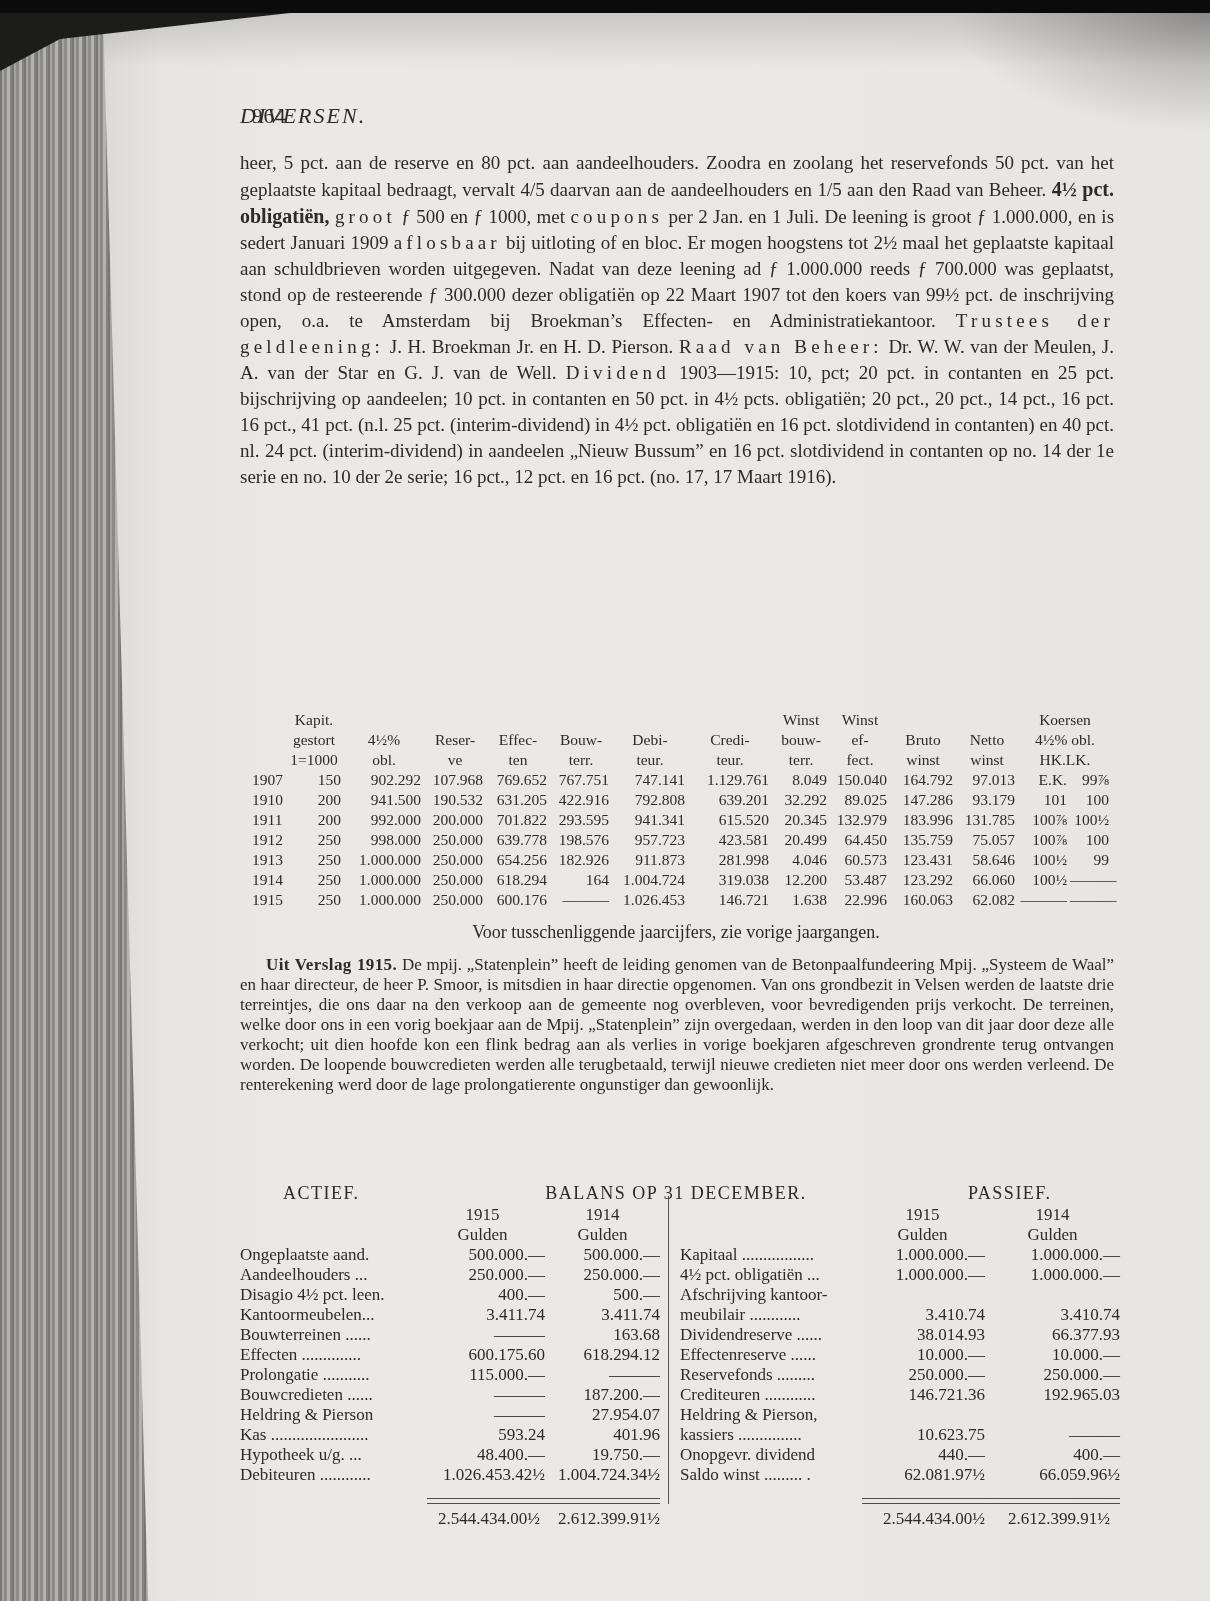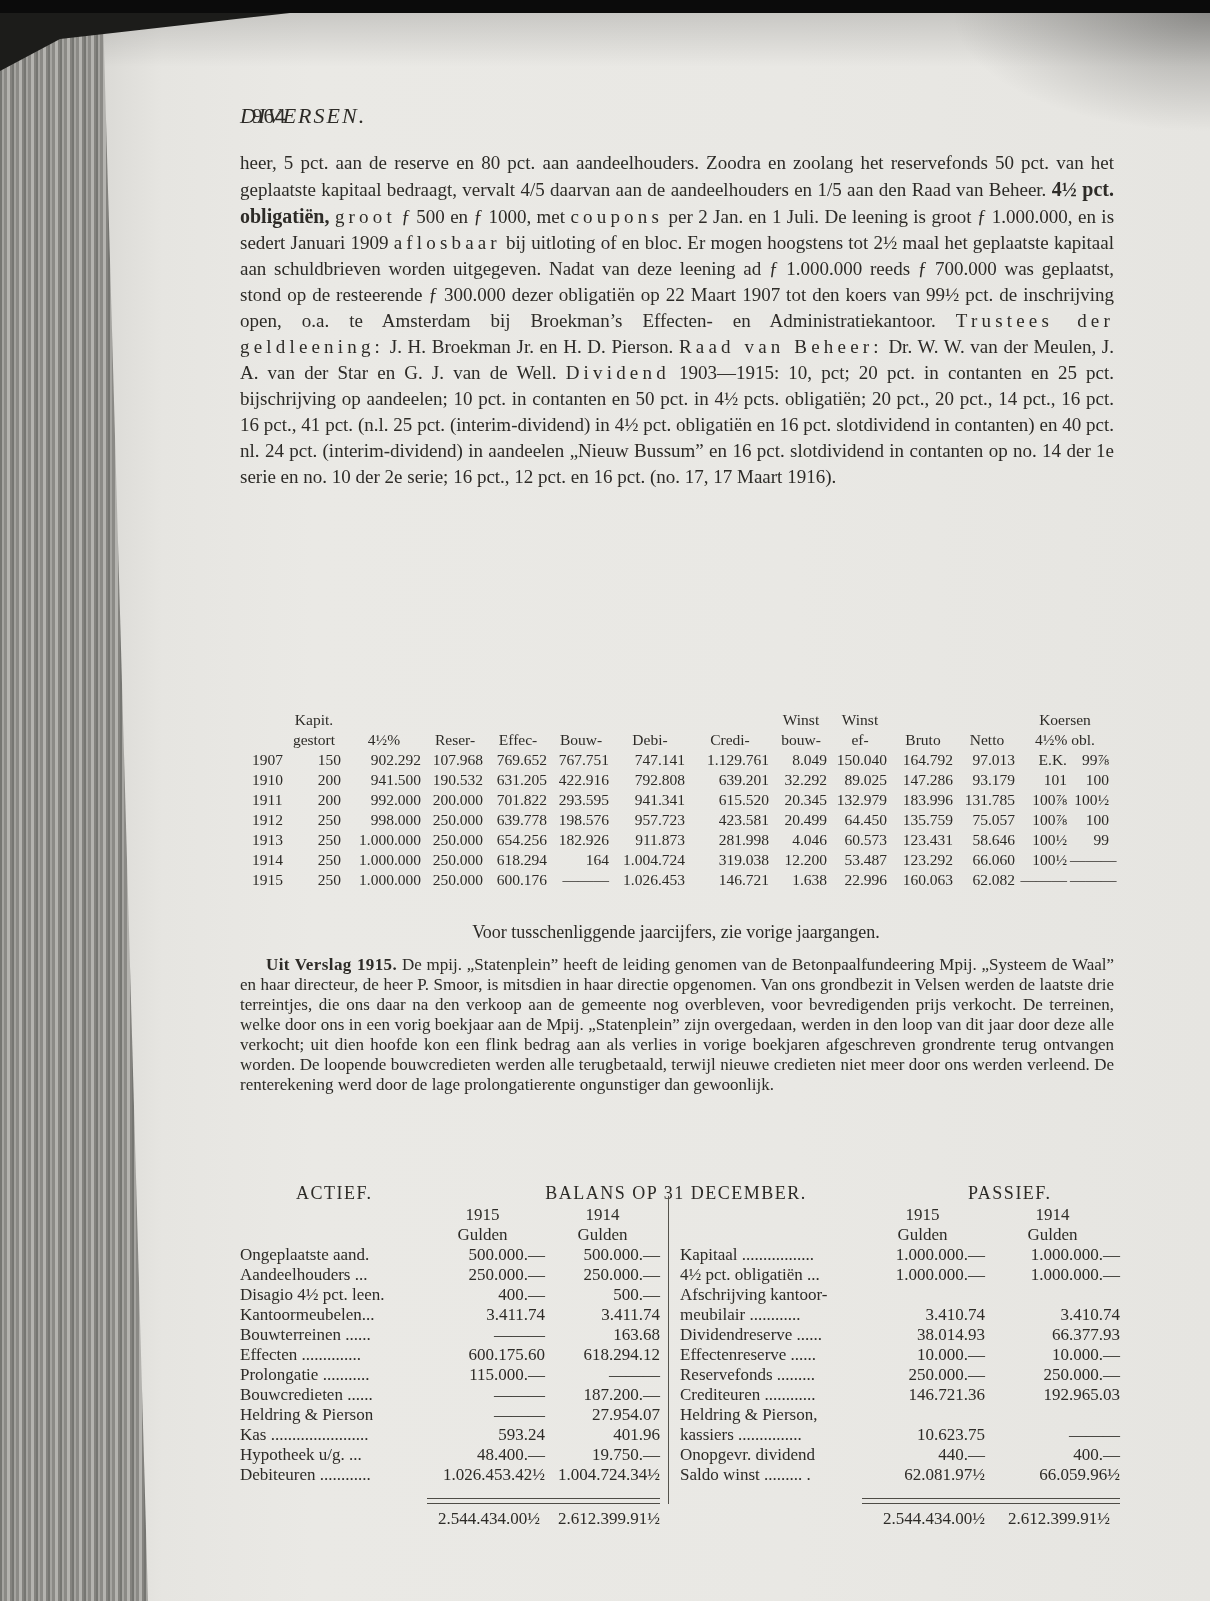--- a/index.html
+++ b/index.html
@@ -32,21 +32,21 @@
   #stats-table{width:872px;border-collapse:collapse;table-layout:fixed;
          font-size:15.5px;line-height:20px;}
   #stats-table th{font-weight:normal;text-align:center;padding:0;}
   #stats-table td{padding:0 3px 0 0;text-align:right;white-space:nowrap;}
   #stats-table td.yr{text-align:left;padding-left:12px;}
   .note-line{position:absolute;left:240px;top:922px;width:872px;text-align:center;font-size:18px;}
   .verslag-para{top:955px;font-size:17px;line-height:20px;text-indent:26px;}
   .verslag-lead{font-weight:bold;letter-spacing:.4px;}
   
   .bal-title{position:absolute;top:1183px;font-size:18px;letter-spacing:1.5px;}
-  .bal-title.actief{left:296px;font-family:Liberation Serif, serif;}
+  .bal-title.actief{left:283px;font-family:Liberation Serif, serif;}
   .bal-title.center{left:240px;width:872px;text-align:center;}
   .bal-title.passief{left:968px;text-align:right;}
   .bal-col{position:absolute;top:1205px;font-size:17px;line-height:20px;}
   .bal-col.left{left:240px;width:420px;}
   .bal-col.right{left:680px;width:440px;}
   .brow{display:flex;align-items:flex-end;}
   .brow .lbl{flex:0 0 180px;white-space:pre-line;}
   .brow .v{width:125px;text-align:right;white-space:nowrap;}
   .bal-col.left .brow .v.v2{width:115px;}
   .bal-col.right .brow .v.v2{width:135px;}
@@ -134,20 +134,35 @@
               <th>Effec-</th>
               <th>Bouw-</th>
               <th>Debi-</th>
               <th>Credi-</th>
               <th>bouw-</th>
               <th>ef-</th>
               <th>Bruto</th>
               <th>Netto</th>
               <th colspan="2">4½% obl.</th>
             </tr>
+            <tr>
+              <th></th>
+              <th>1=1000</th>
+              <th>obl.</th>
+              <th>ve</th>
+              <th>ten</th>
+              <th>terr.</th>
+              <th>teur.</th>
+              <th>teur.</th>
+              <th>terr.</th>
+              <th>fect.</th>
+              <th>winst</th>
+              <th>winst</th>
+              <th colspan="2">HK.LK.</th>
+            </tr>
           </thead>
           <tbody>
             <tr>
               <td class="yr">1907</td>
               <td>150</td>
               <td>902.292</td>
               <td>107.968</td>
               <td>769.652</td>
               <td>767.751</td>
               <td>747.141</td>

